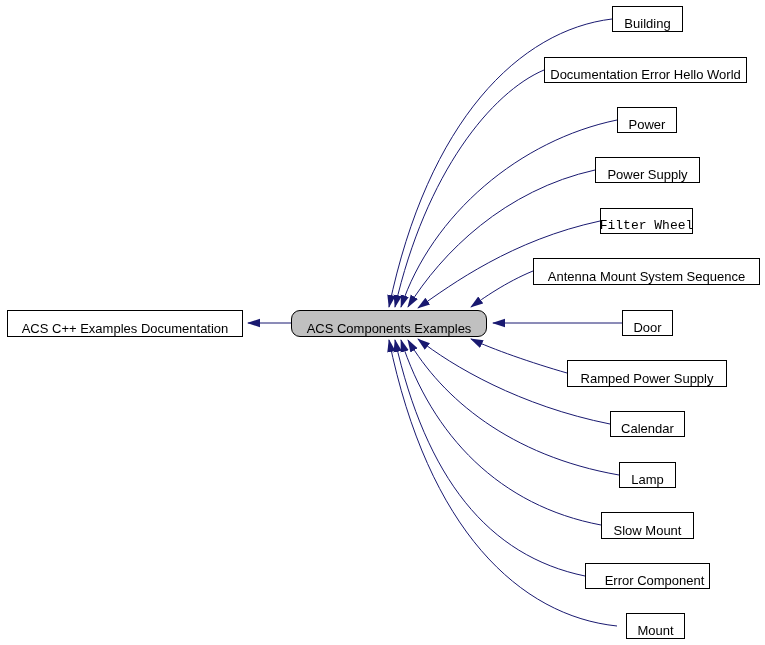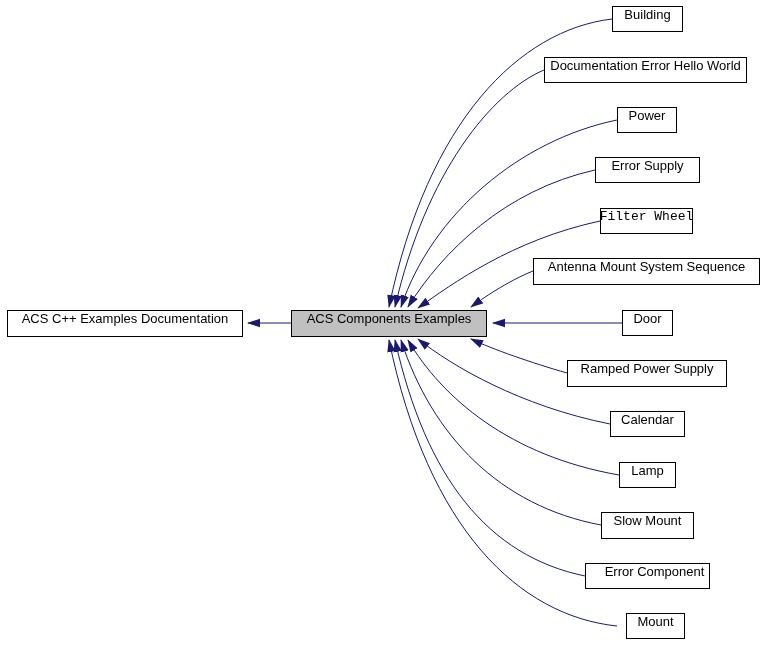--- a/index.html
+++ b/index.html
@@ -21,21 +21,21 @@
     top: 0;
     width: 765px;
     height: 645px;
   }
   .node {
     position: absolute;
     box-sizing: border-box;
     border: 1px solid #000000;
     background: #ffffff;
     display: flex;
-    align-items: flex-start;
+    align-items: flex-end;
     justify-content: center;
     font-size: 13px;
     color: #000000;
     white-space: nowrap;
     cursor: pointer;
   }
   .node.center {
     background: #c0c0c0;
   }
 </style>
@@ -65,38 +65,38 @@
       <path d="M585,576 C488,556 426,478 395,340" marker-end="url(#arrow)"></path>
       <path d="M617,626 C520,616 428,530 389,340" marker-end="url(#arrow)"></path>
       <path d="M291,323 L248,323" marker-end="url(#arrow)"></path>
     </g>
   </svg>
 
   <div class="node" style="left:7px; top:310px; width:236px; height:27px;">
     <span>ACS C++ Examples Documentation</span>
   </div>
 
-  <div class="node center" style="left:291px; top:310px; width:196px; height:27px;">
+  <div class="node center" style="left:291px; top:310px; width:196px; height:27px;border-radius:9px;">
     <span>ACS Components Examples</span>
   </div>
 
   <div class="node" style="left:612px; top:6px; width:71px; height:26px;">
     <span>Building</span>
   </div>
 
   <div class="node" style="left:544px; top:57px; width:203px; height:26px;">
     <span>Documentation Error Hello World</span>
   </div>
 
   <div class="node" style="left:617px; top:107px; width:60px; height:26px;">
     <span>Power</span>
   </div>
 
   <div class="node" style="left:595px; top:157px; width:105px; height:26px;">
-    <span>Error Supply</span>
+    <span>Power Supply</span>
   </div>
 
   <div class="node" style="left:600px; top:208px; width:93px; height:26px;font-family:Liberation Mono, monospace;">
     <span>Filter Wheel</span>
   </div>
 
   <div class="node" style="left:533px; top:258px; width:227px; height:27px;">
     <span>Antenna Mount System Sequence</span>
   </div>
 

